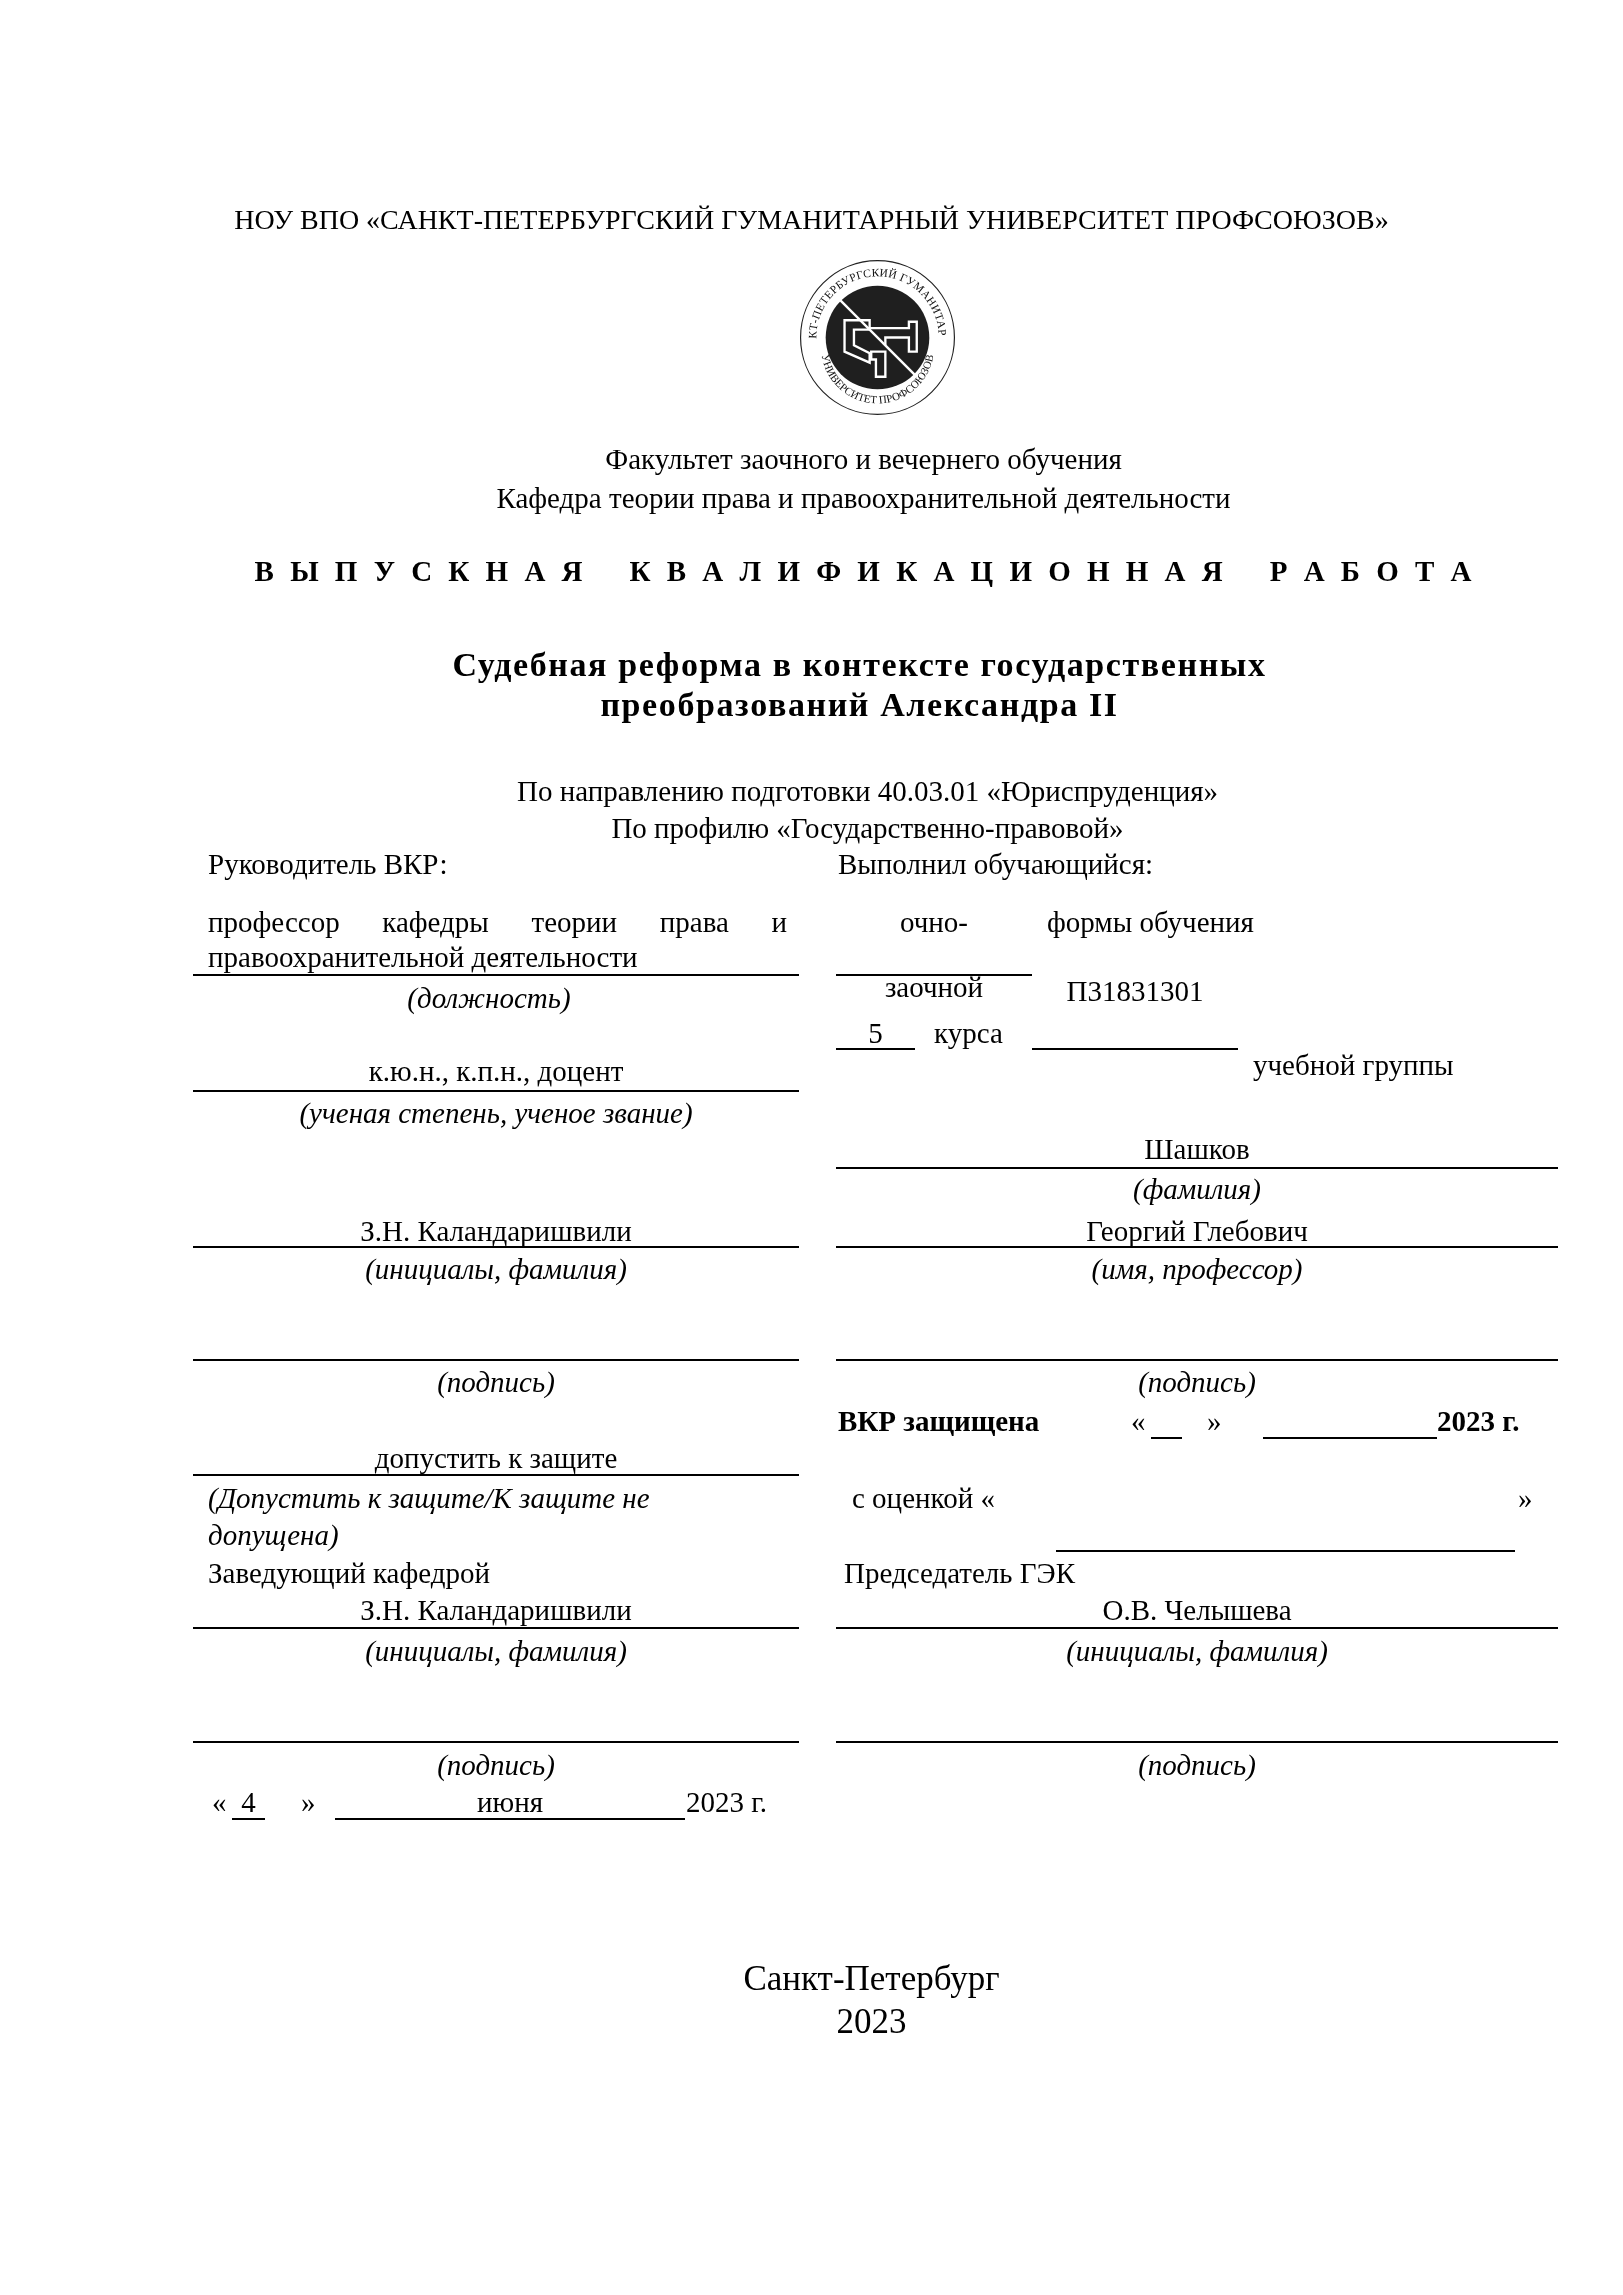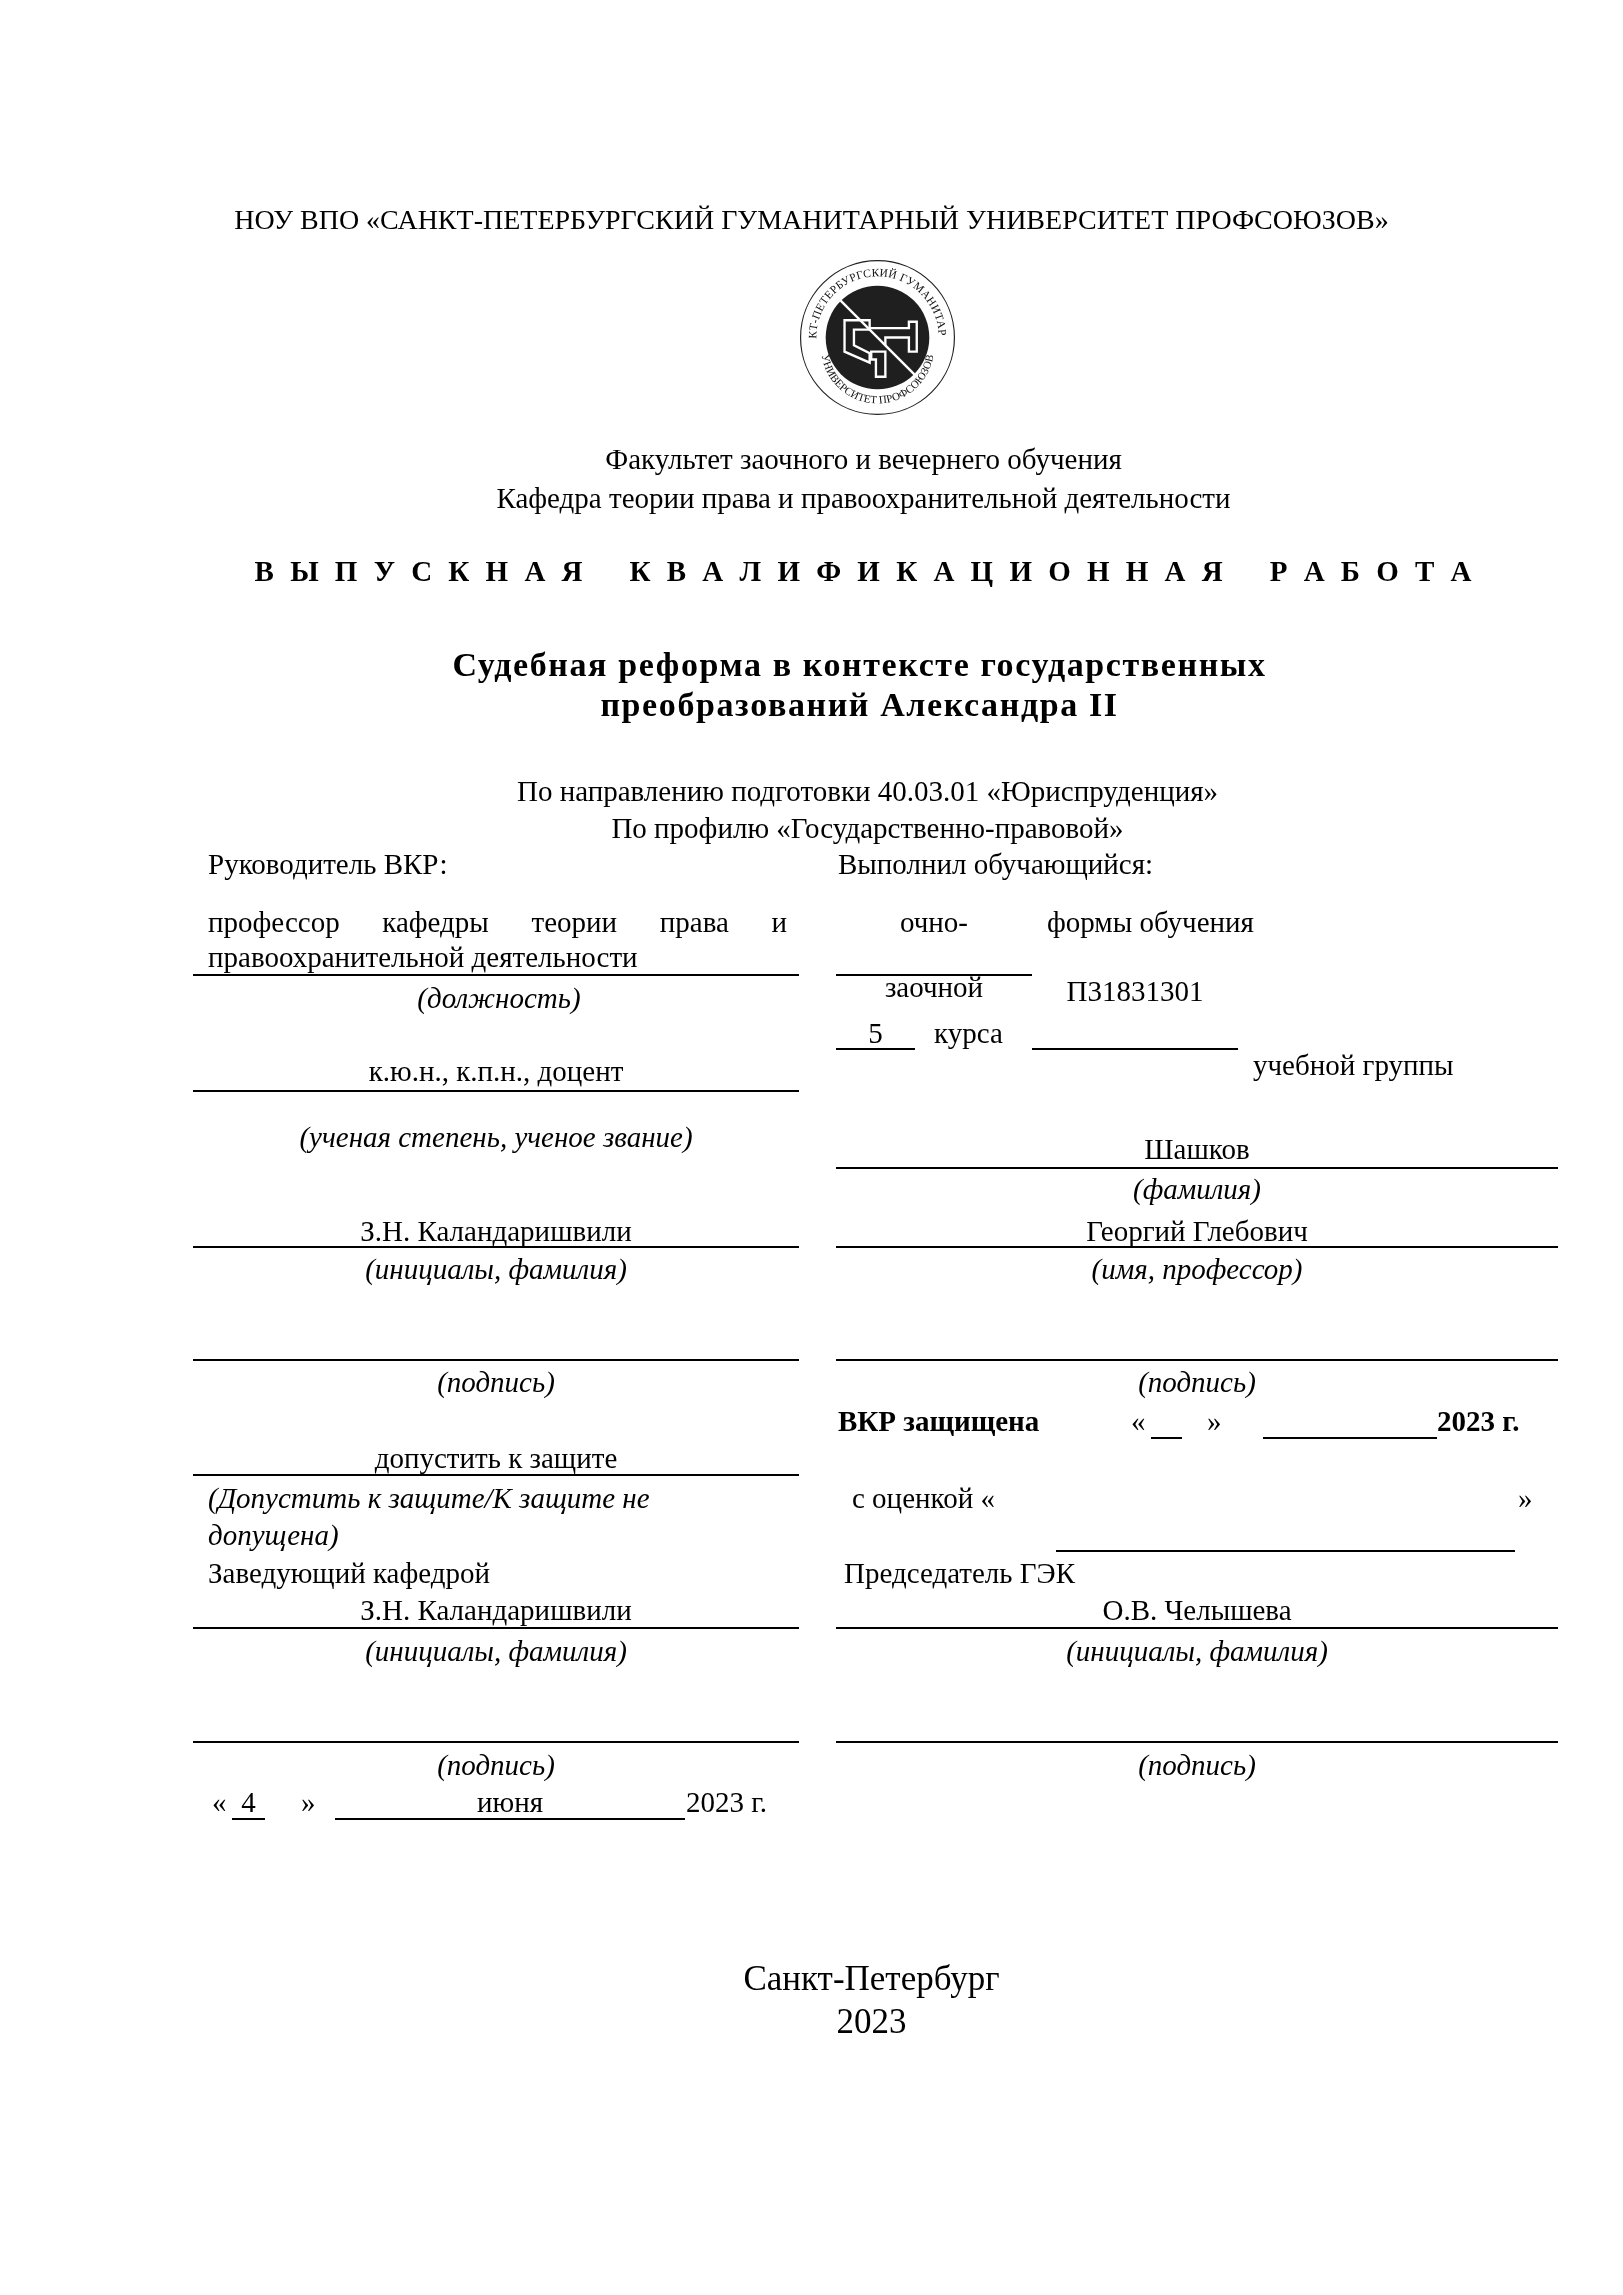--- a/index.html
+++ b/index.html
@@ -46,25 +46,25 @@
 <div class="t c b" style="left:0;width:1719px;top:648px;font-size:34px;letter-spacing:1.6px;">Судебная реформа в контексте государственных</div>
 <div class="t c b" style="left:0;width:1719px;top:688px;font-size:34px;letter-spacing:1.6px;">преобразований Александра II</div>
 
 <div class="t c" style="left:0;width:1735px;top:777px;">По направлению подготовки 40.03.01 «Юриспруденция»</div>
 <div class="t c" style="left:0;width:1735px;top:814px;">По профилю «Государственно-правовой»</div>
 
 <div class="t" style="left:208px;top:850px;">Руководитель ВКР:</div>
 <div class="t" style="left:208px;top:908px;width:579px;text-align:justify;text-align-last:justify;">профессор кафедры теории права и</div>
 <div class="t" style="left:208px;top:943px;text-align:right;">правоохранительной деятельности</div>
 <div class="line" style="left:193px;width:606px;top:974px;"></div>
-<div class="t c i" style="left:196px;width:606px;top:984px;">(должность)</div>
+<div class="t c i" style="left:186px;width:606px;top:984px;">(должность)</div>
 
 <div class="t c" style="left:193px;width:606px;top:1057px;">к.ю.н., к.п.н., доцент</div>
 <div class="line" style="left:193px;width:606px;top:1090px;"></div>
-<div class="t c i" style="left:193px;width:606px;top:1099px;margin-top:24px;">(ученая степень, ученое звание)</div>
+<div class="t c i" style="left:193px;width:606px;top:1099px;">(ученая степень, ученое звание)</div>
 
 <div class="t c" style="left:193px;width:606px;top:1217px;">З.Н. Каландаришвили</div>
 <div class="line" style="left:193px;width:606px;top:1246px;"></div>
 <div class="t c i" style="left:193px;width:606px;top:1255px;">(инициалы, фамилия)</div>
 
 <div class="line" style="left:193px;width:606px;top:1359px;"></div>
 <div class="t c i" style="left:193px;width:606px;top:1368px;">(подпись)</div>
 
 <div class="t c" style="left:193px;width:606px;top:1444px;">допустить к защите</div>
 <div class="line" style="left:193px;width:606px;top:1474px;"></div>

